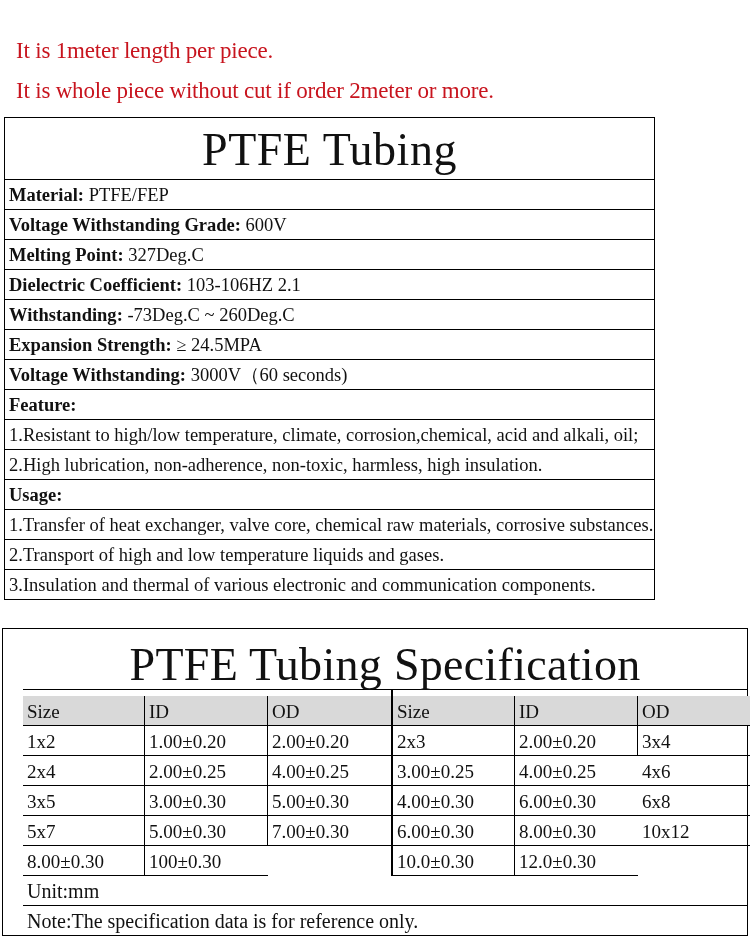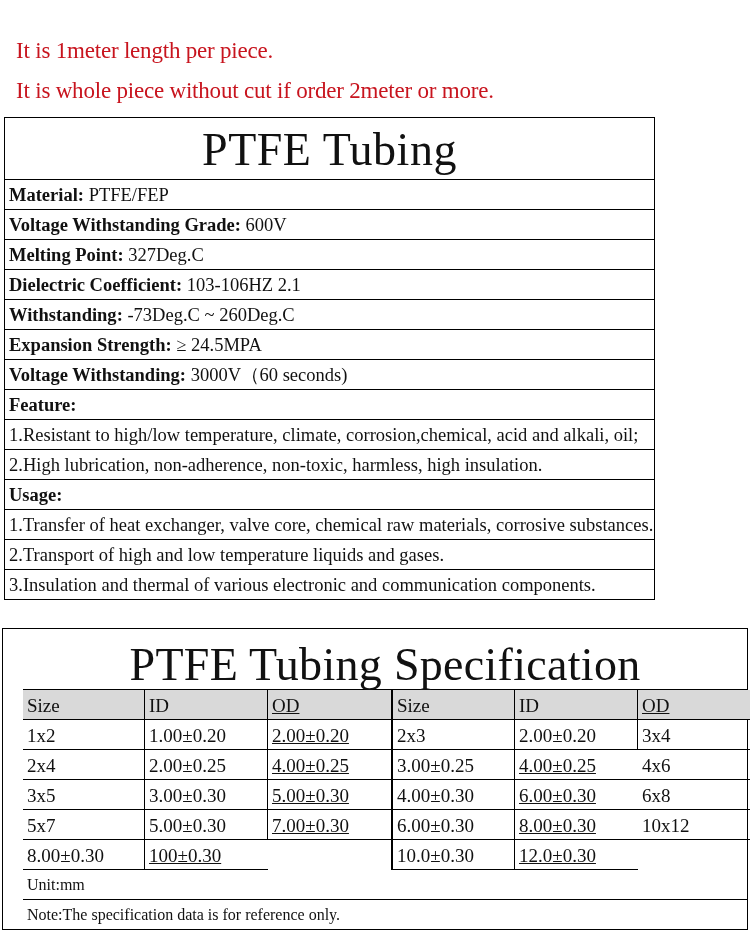--- a/index.html
+++ b/index.html
@@ -11,28 +11,28 @@
 
   .tbl1 { position:absolute; left:4px; top:117px; width:651px; border:1px solid #000; box-sizing:border-box; }
   .t1-title { height:61px; border-bottom:1px solid #000; text-align:center; font-size:46px; line-height:64px; letter-spacing:0.5px; }
   .t1-row { height:29px; border-bottom:1px solid #000; font-size:18.5px; line-height:30px; padding-left:4px; white-space:nowrap; overflow:hidden; }
   .t1-row:last-child { border-bottom:none; }
   .t1-row b { font-weight:bold; }
 
   .tbl2 { position:absolute; left:2px; top:628px; width:746px; border:1px solid #000; box-sizing:border-box;padding-left:20px; }
   .t2-title { height:60px; text-align:center; font-size:46px; line-height:72px; letter-spacing:0.3px; }
   .t2-grid { display:flex; border-top:1px solid #000; }
-  .t2-half { display:grid; grid-template-columns:122px 123px 123px; }
+  .t2-half { display:grid; grid-template-columns:122px 123px 123px;margin-top:6px; }
   .t2-half.left { width:370px; }
   .t2-half.right { width:370px; }
   .t2-sep { width:6px; background:#d8d8d8; border-left:1px solid #000; border-right:1px solid #000; box-sizing:border-box; }
   .cell { height:30px; box-sizing:border-box; border-bottom:1px solid #000; border-right:1px solid #000; font-size:19px; line-height:31px; padding-left:4px; white-space:nowrap; }
-  .cell.last { border-right:none;text-decoration:underline; }
+  .cell.last { border-right:none; }
   .cell.head { background:#d9d9d9; }
-  .t2-foot { height:29px; border-top:0; border-bottom:1px solid #000; font-size:16px; line-height:30px; padding-left:4px; }
+  .t2-foot { height:29px; border-top:0; border-bottom:1px solid #000; font-size:20px; line-height:30px; padding-left:4px; }
   .t2-foot:last-child { border-bottom:none; }
 </style>
 </head>
 <body>
 
 <div id="n1" class="notice">It is 1meter length per piece.</div>
 <div id="n2" class="notice">It is whole piece without cut if order 2meter or more.</div>
 
 <div class="tbl1">
   <div class="t1-title">PTFE Tubing</div>

